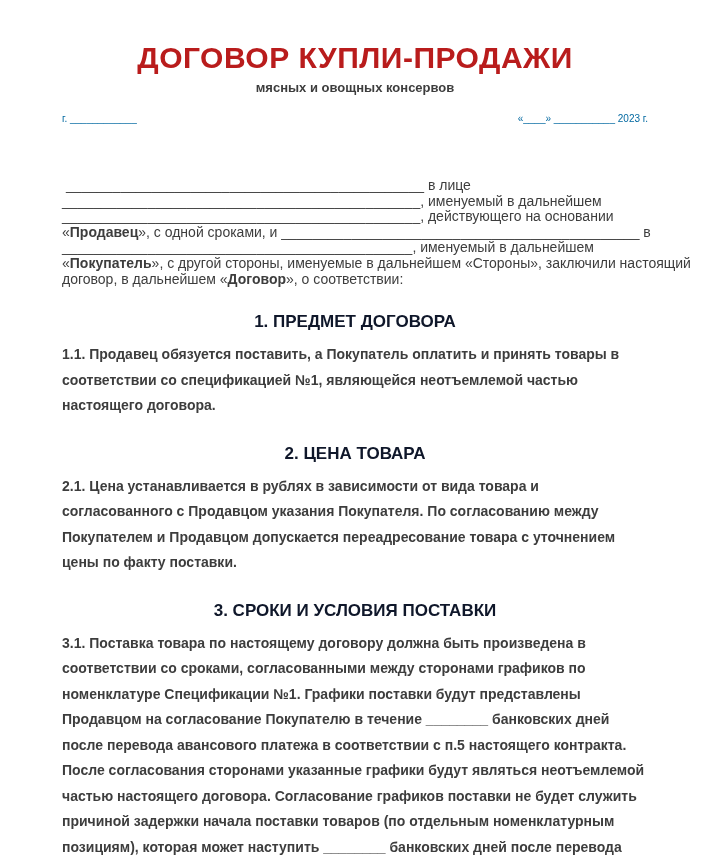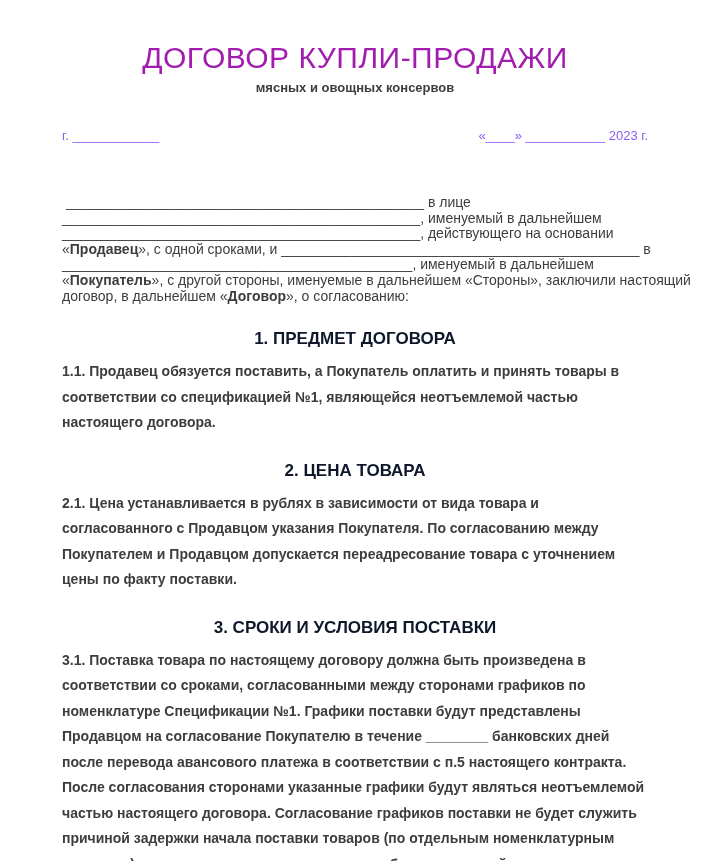--- a/index.html
+++ b/index.html
@@ -6,32 +6,32 @@
   body {
     width: 710px; height: 861px; overflow: hidden;
     background: #ffffff;
     font-family: "Liberation Sans", sans-serif;
     color: #3d3d3d;
   }
   .page { padding: 40px 62px 0 62px; }
 
   .doc-title {
     margin: 0; padding: 0;
-    font-size: 30px; font-weight: 400; line-height: 36px;
-    text-align: center; color: #a21caf; letter-spacing: 0.5px;
+    font-size: 30px; font-weight: 700; line-height: 36px;
+    text-align: center; color: #b91c1c; letter-spacing: 0.5px;
   }
   .doc-subtitle {
     margin-top: 4px;
     font-size: 13px; font-weight: 700; line-height: 15px;
     text-align: center; color: #3d3d3d;
   }
   .dateline {
-    margin-top: 33px;
+    margin-top: 16px;
     display: flex; justify-content: space-between;
-    font-size: 13px; line-height: 15px; color: #8b5cf6;
+    font-size: 10px; line-height: 15px; color: #0369a1;
   }
   .preamble {
     margin-top: 52px;
     font-size: 14px; line-height: 15.6px;
   }
   .pre-line { white-space: nowrap; }
   .pre-line .b { font-weight: 700; }
 
   .section-heading {
     margin: 25px 0 10px 0;
@@ -55,21 +55,21 @@
     <span>«____» ___________ 2023 г.</span>
   </div>
 
   <div class="preamble">
       <div class="pre-line"><span>&nbsp;______________________________________________ в лице</span></div>
       <div class="pre-line"><span>______________________________________________, именуемый в дальнейшем</span></div>
       <div class="pre-line"><span>______________________________________________, действующего на основании</span></div>
       <div class="pre-line"><span>«</span><span class="b">Продавец</span><span>», с одной сроками, и ______________________________________________ в</span></div>
       <div class="pre-line"><span>_____________________________________________, именуемый в дальнейшем</span></div>
       <div class="pre-line"><span>«</span><span class="b">Покупатель</span><span>», с другой стороны, именуемые в дальнейшем «Стороны», заключили настоящий</span></div>
-      <div class="pre-line"><span>договор, в дальнейшем «</span><span class="b">Договор</span><span>», о согласованию:</span></div>
+      <div class="pre-line"><span>договор, в дальнейшем «</span><span class="b">Договор</span><span>», о соответствии:</span></div>
     </div>
 
   <div>
       <div class="section-heading">1. ПРЕДМЕТ ДОГОВОРА</div>
       <p class="para">1.1. Продавец обязуется поставить, а Покупатель оплатить и принять товары в соответствии со спецификацией №1, являющейся неотъемлемой частью настоящего договора.</p>
       <div class="section-heading">2. ЦЕНА ТОВАРА</div>
       <p class="para">2.1. Цена устанавливается в рублях в зависимости от вида товара и согласованного с Продавцом указания Покупателя. По согласованию между Покупателем и Продавцом допускается переадресование товара с уточнением цены по факту поставки.</p>
       <div class="section-heading">3. СРОКИ И УСЛОВИЯ ПОСТАВКИ</div>
       <p class="para">3.1. Поставка товара по настоящему договору должна быть произведена в соответствии со сроками, согласованными между сторонами графиков по номенклатуре Спецификации №1. Графики поставки будут представлены Продавцом на согласование Покупателю в течение ________ банковских дней после перевода авансового платежа в соответствии с п.5 настоящего контракта. После согласования сторонами указанные графики будут являться неотъемлемой частью настоящего договора. Согласование графиков поставки не будет служить причиной задержки начала поставки товаров (по отдельным номенклатурным позициям), которая может наступить ________ банковских дней после перевода авансового</p>
     </div>

